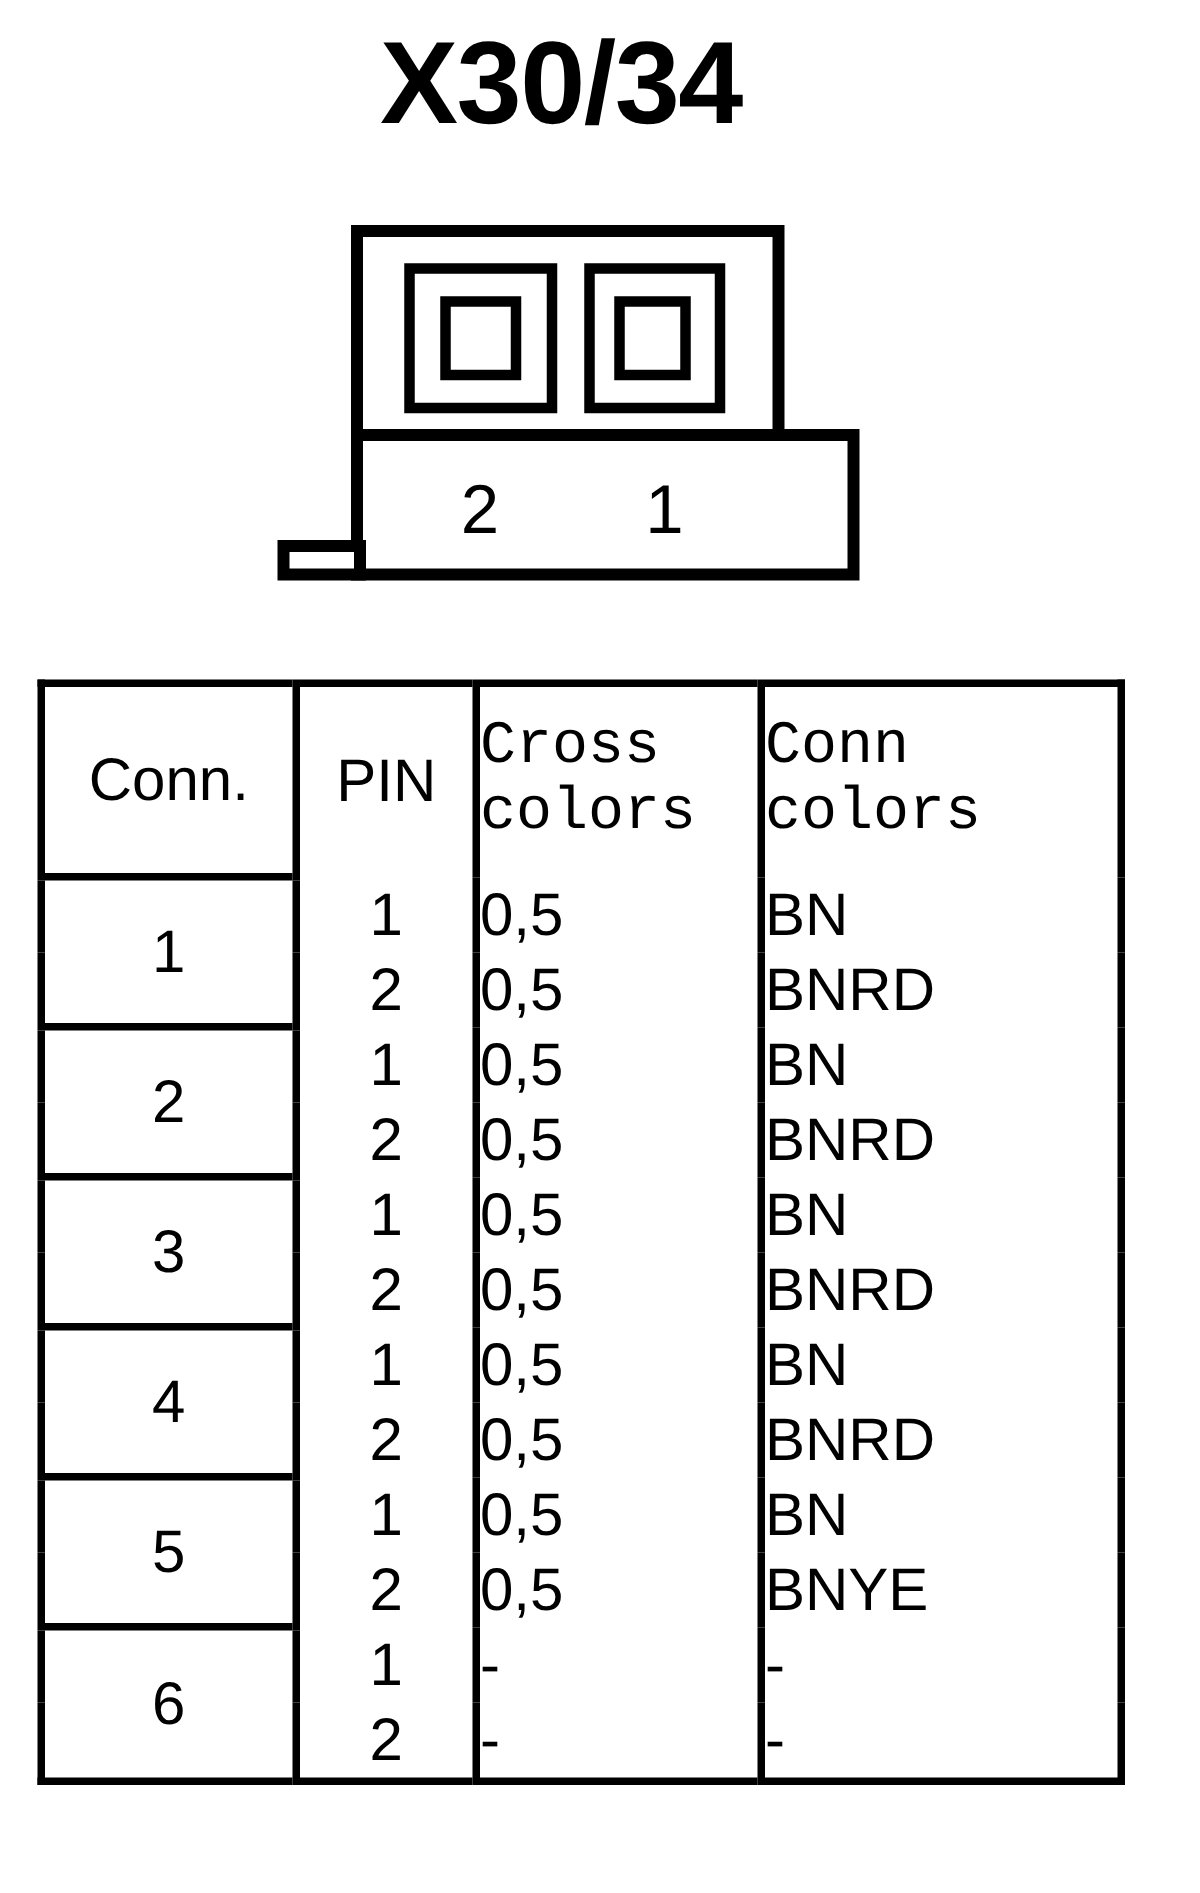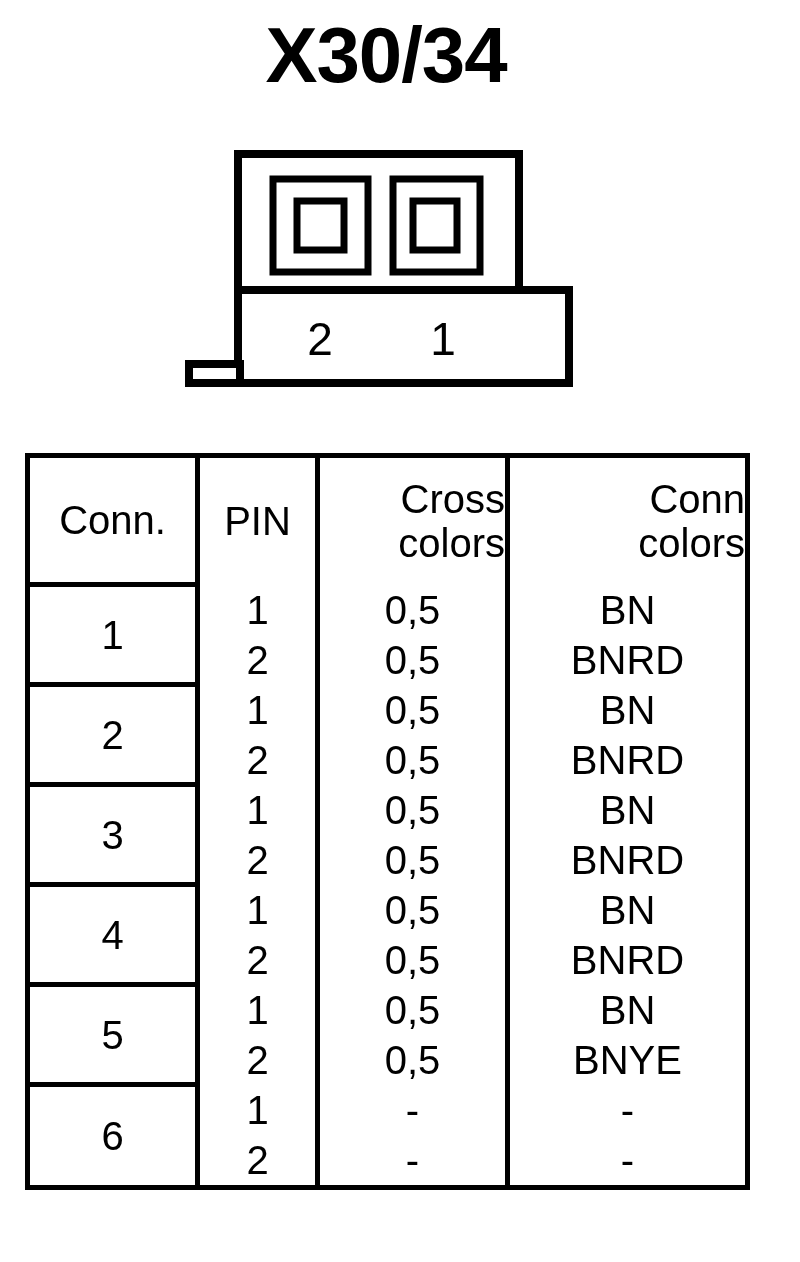--- a/index.html
+++ b/index.html
@@ -12,21 +12,21 @@
     height: 1262px;
     position: relative;
     font-family: "Liberation Sans", sans-serif;
     color: #000000;
     overflow: hidden;
   }
 
   
   #page-title {
     position: absolute;
-    left: 12px;
+    left: 0;
     top: 10px;
     width: 748px;
     text-align: center;
     font-size: 78px;
     font-weight: bold;
     letter-spacing: -1px;
     line-height: 90px;
     white-space: nowrap;
   }
 
@@ -83,40 +83,40 @@
 
   
   tr.head th {
     height: 120px;
     text-align: center;
     font-size: 40px;
     line-height: 44px;
     padding: 2px 0;
   }
   tr.head th.h-cross,
-  tr.head th.h-color { text-align: right; }
+  tr.head th.h-color { text-align: left; font-family: Liberation Mono, monospace; }
 
   
   tr.group-start > * { border-top: 5px solid #000; }
   
   tr.pin-second > * { border-top: 4px solid #000; }
 
   td.conn-cell {
     text-align: center;
     vertical-align: top;
     padding-top: 3px;
     font-size: 40px;
   }
   td.pin-cell {
     text-align: center;
     font-size: 40px;
   }
   td.cross-cell,
   td.color-cell {
-    text-align: center;
+    text-align: left;
     padding-left: 11px;
     font-size: 40px;
   }
   tr.datarow td { height: 50px; }
 
   
   td.conn-cell.rowspanned { border-top: 5px solid #000; }
 </style>
 </head>
 <body>

